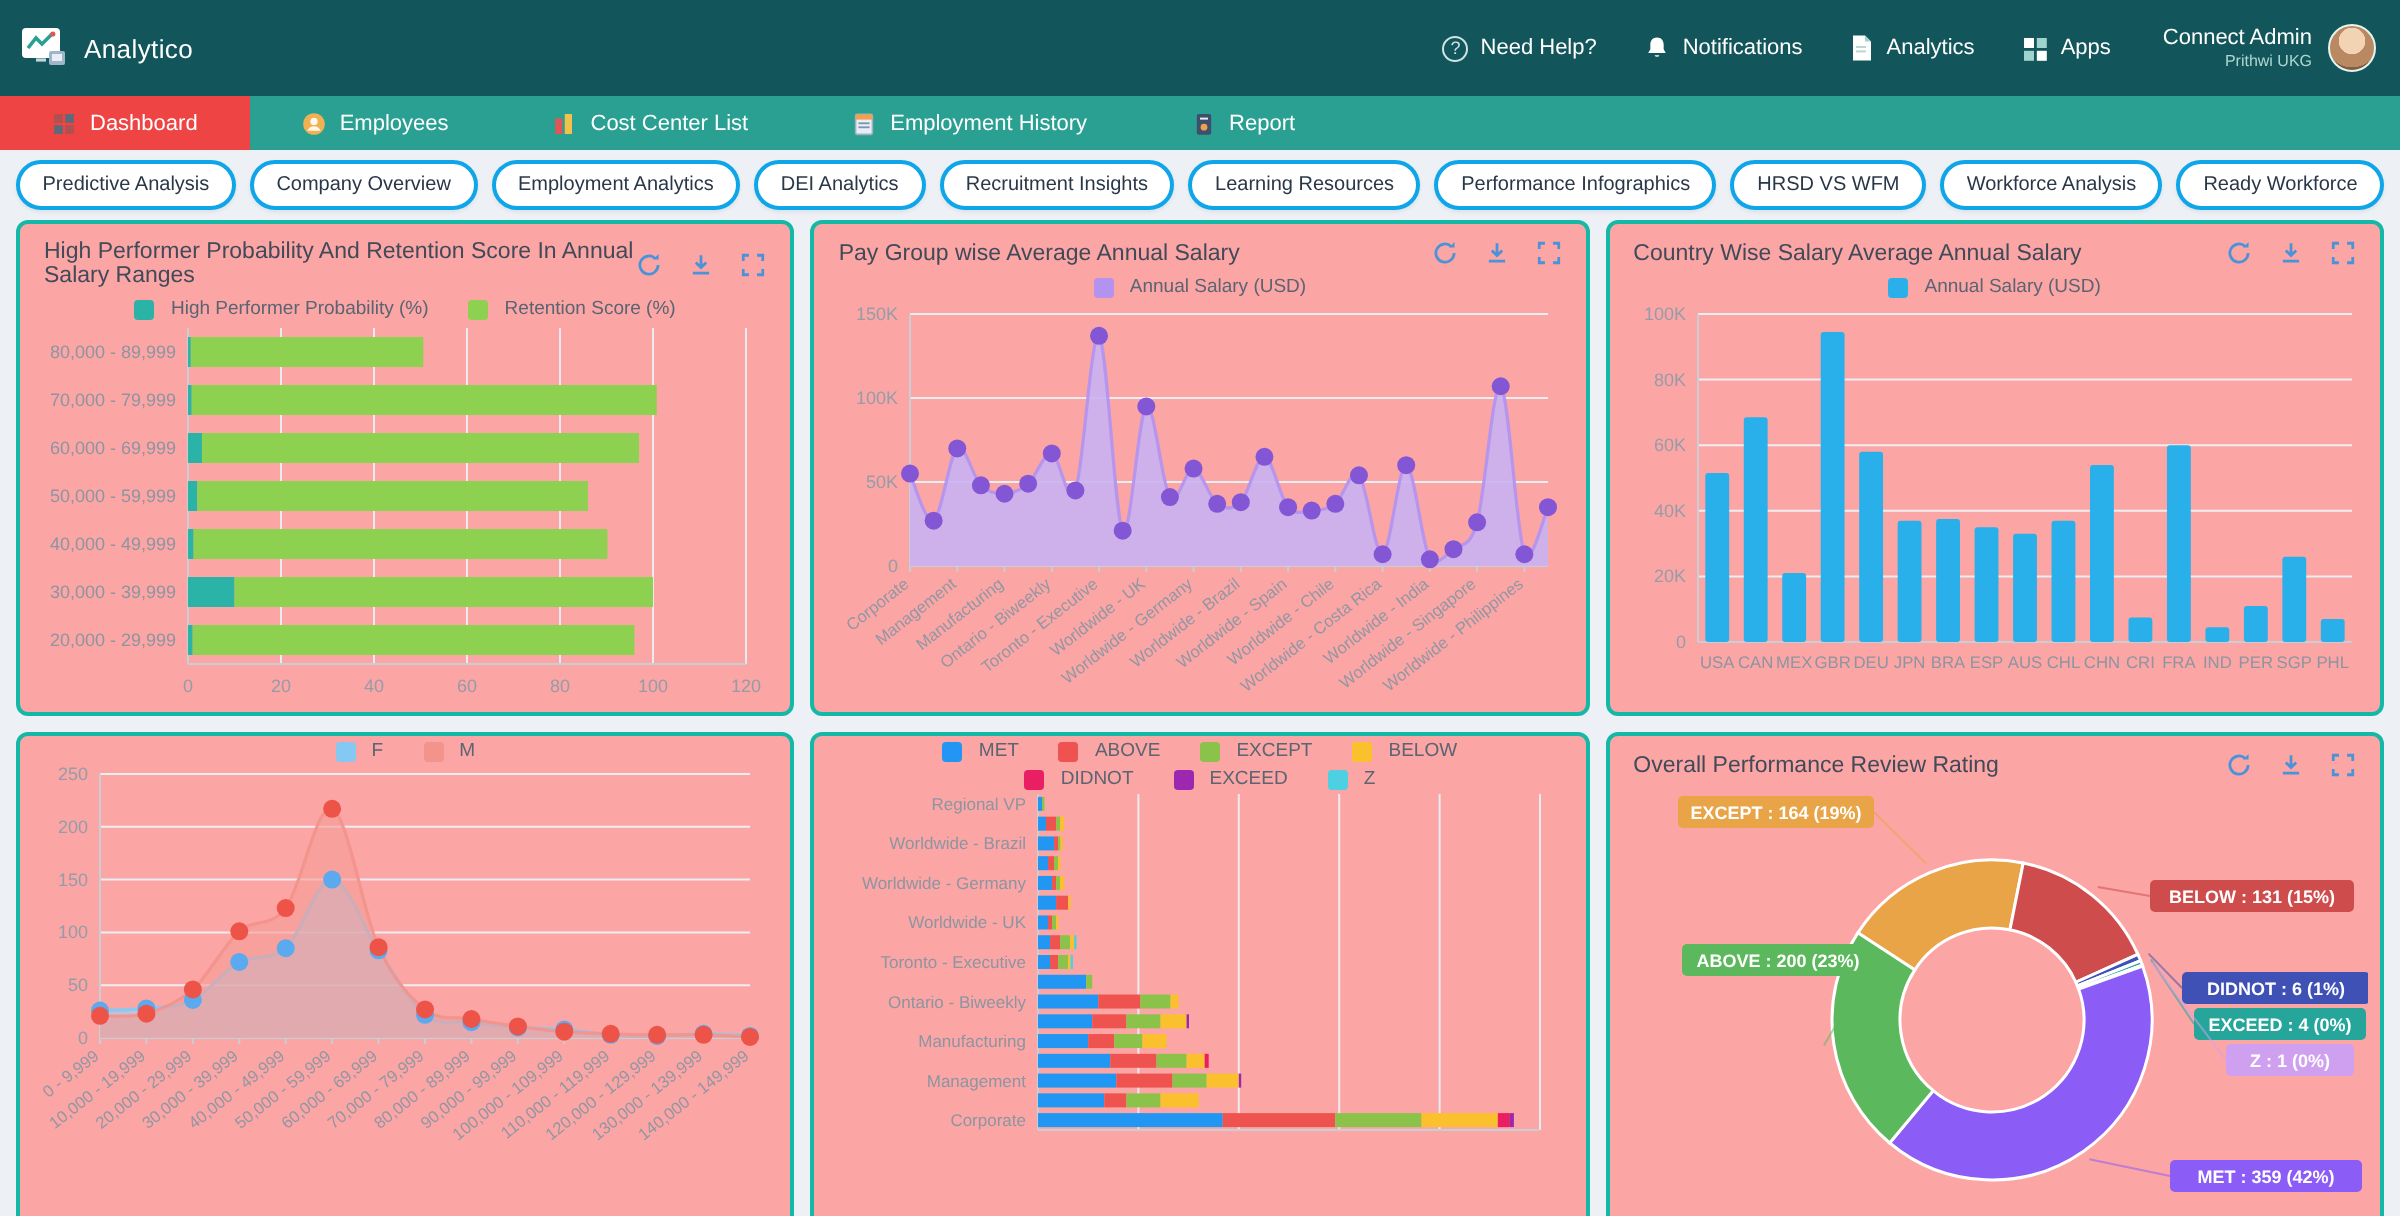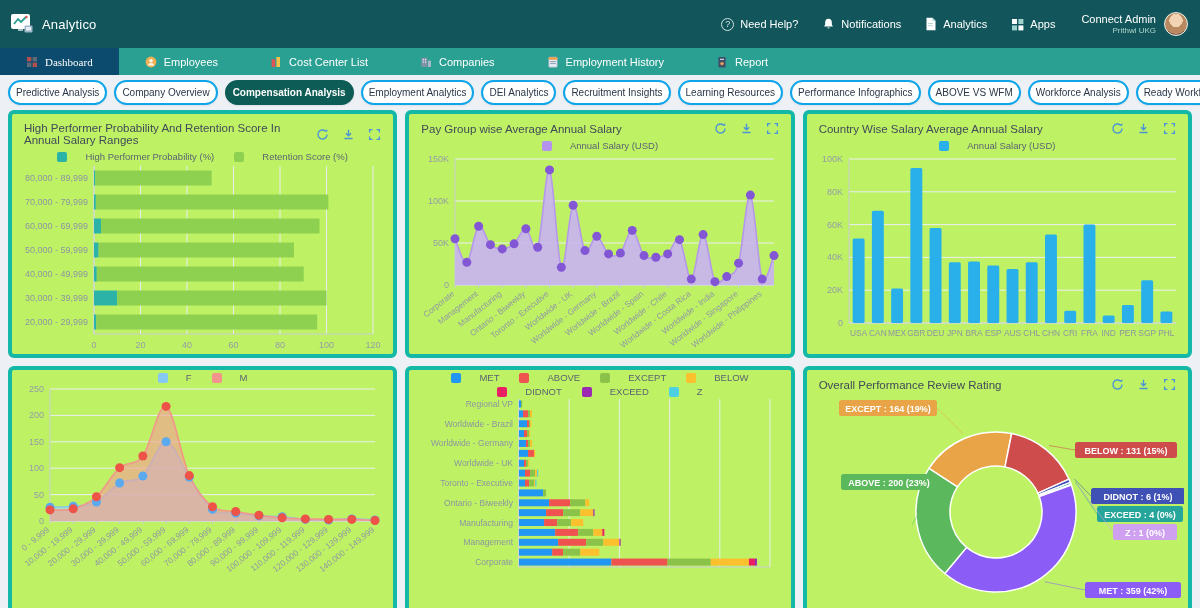--- a/index.html
+++ b/index.html
@@ -15,39 +15,39 @@
   .qcircle { width:13px; height:13px; border:1.3px solid #cfe3e1; border-radius:50%; font-size:9px; display:flex; align-items:center; justify-content:center; color:#cfe3e1; }
   .user { text-align:right; margin-left:26px; line-height:1.15; cursor:pointer; }
   .uname { font-size:11px; font-weight:normal; }
   .uorg { font-size:8px; color:#aed6cf; }
   .avatar { width:24px; height:24px; border-radius:50%; margin-left:8px; border:1.5px solid #e8f2f0; cursor:pointer;
             background: radial-gradient(circle at 50% 34%, #f2d3b3 0 36%, #b98a62 37% 72%, #7c5d46 73%); }
 
   
   .nav { height:27px; background:#2aa093; display:flex; align-items:stretch; color:#fff; }
   .tab { display:flex; align-items:center; gap:7px; padding:0 26px; font-size:11px; cursor:pointer; }
-  .tab.active { background:#0c4a6e;font-family:Liberation Serif, serif; }
+  .tab.active { background:#ef4444; }
 
   
   .pillsbar { display:flex; align-items:center; gap:7px; padding:5px 8px 3px; }
   .pill { flex:1 1 auto; text-align:center; background:#fff; border:2px solid #0ea5e9; border-radius:13px;
           font-size:10px; color:#2a3747; padding:5px 6px; white-space:nowrap; cursor:pointer;
           box-shadow:0 1px 2px rgba(20,40,60,.07); }
   .pill.active { background:#0d5c55; border-color:#0d5c55; color:#fff; font-weight:bold; }
 
   
   .grid { display:grid; grid-template-columns:1fr 1fr 1fr; gap:8px; padding:2px 8px 8px; }
-  .panel { background:#bef264; border:4px solid #14b8a6; border-radius:6px; height:248px; overflow:hidden; display:flex; flex-direction:column; }
+  .panel { background:#fca5a5; border:2px solid #14b8a6; border-radius:6px; height:248px; overflow:hidden; display:flex; flex-direction:column; }
   .phead { display:flex; justify-content:space-between; align-items:center; padding:8px 12px 3px; }
   .ptitle { font-size:11.5px; color:#404a59; }
   .pactions { display:flex; gap:13px; }
   .pactions svg { display:block; cursor:pointer; }
   .legend { display:flex; flex-wrap:wrap; justify-content:center; column-gap:20px; row-gap:3px;
             font-size:9.5px; color:#5a6472; margin:2px auto 0; max-width:330px; }
-  .legend .it { display:flex; align-items:center; gap:18px; cursor:pointer; }
+  .legend .it { display:flex; align-items:center; gap:8px; cursor:pointer; }
   .legend .sw { width:10px; height:10px; border-radius:2px; display:inline-block; }
   .chartbox { flex:1; padding:0 0 0 0; }
   .chartbox svg { display:block; margin:0 auto; }
 </style>
 </head>
 <body>
 
 <div class="topbar">
   <div class="logo">
     <svg width="24" height="22" viewBox="0 0 24 22">
@@ -118,58 +118,46 @@
   </div>
   <div class="tab">
     <svg width="12" height="12" viewBox="0 0 12 12">
       <rect x="1.6" y="3.2" width="3.6" height="7.8" fill="#e05555"></rect>
         <rect x="6.4" y="1" width="3.6" height="10" fill="#f3c24a"></rect>
     </svg>
     <span>Cost Center List</span>
   </div>
   <div class="tab">
     <svg width="12" height="12" viewBox="0 0 12 12">
-      <rect x="1.4" y="1.6" width="6" height="9.4" fill="#7f93a8"></rect>
-      <rect x="2.6" y="3" width="1.3" height="1.3" fill="#e7eef4"></rect>
-        <rect x="4.9" y="3" width="1.3" height="1.3" fill="#e7eef4"></rect>
-      <rect x="2.6" y="5.4" width="1.3" height="1.3" fill="#e7eef4"></rect>
-        <rect x="4.9" y="5.4" width="1.3" height="1.3" fill="#e7eef4"></rect>
-      <rect x="8" y="4.6" width="3" height="6.4" fill="#a7b8c9"></rect>
-    </svg>
-    <span>Companies</span>
-  </div>
-  <div class="tab">
-    <svg width="12" height="12" viewBox="0 0 12 12">
       <rect x="1.8" y="1.2" width="8.4" height="10" rx="1" fill="#e8eef5" stroke="#9fb0c2" stroke-width=".8"></rect>
       <rect x="1.8" y="1.2" width="8.4" height="2.6" fill="#f0a150"></rect>
       <rect x="3.2" y="5.2" width="5.6" height=".9" fill="#7f93a8"></rect>
         <rect x="3.2" y="7.2" width="5.6" height=".9" fill="#7f93a8"></rect>
     </svg>
     <span>Employment History</span>
   </div>
   <div class="tab">
     <svg width="12" height="12" viewBox="0 0 12 12">
       <rect x="2.4" y="1" width="7.2" height="10.4" rx="1" fill="#3e4f6b"></rect>
       <rect x="4" y="2.8" width="4" height="1" fill="#e7eef4"></rect>
         <circle cx="6" cy="7.6" r="1.7" fill="#f0a150"></circle>
     </svg>
     <span>Report</span>
   </div>
 </div>
 
 <div class="pillsbar">
   <div class="pill">Predictive Analysis</div>
   <div class="pill">Company Overview</div>
-  <div class="pill active">Compensation Analysis</div>
   <div class="pill">Employment Analytics</div>
   <div class="pill">DEI Analytics</div>
   <div class="pill">Recruitment Insights</div>
   <div class="pill">Learning Resources</div>
   <div class="pill">Performance Infographics</div>
-  <div class="pill">ABOVE VS WFM</div>
+  <div class="pill">HRSD VS WFM</div>
   <div class="pill">Workforce Analysis</div>
   <div class="pill">Ready Workforce</div>
 
 </div>
 
 <div class="grid">
 
   <div class="panel">
     <div class="phead">
       <div class="ptitle">High Performer Probability And Retention Score In Annual Salary Ranges</div>

